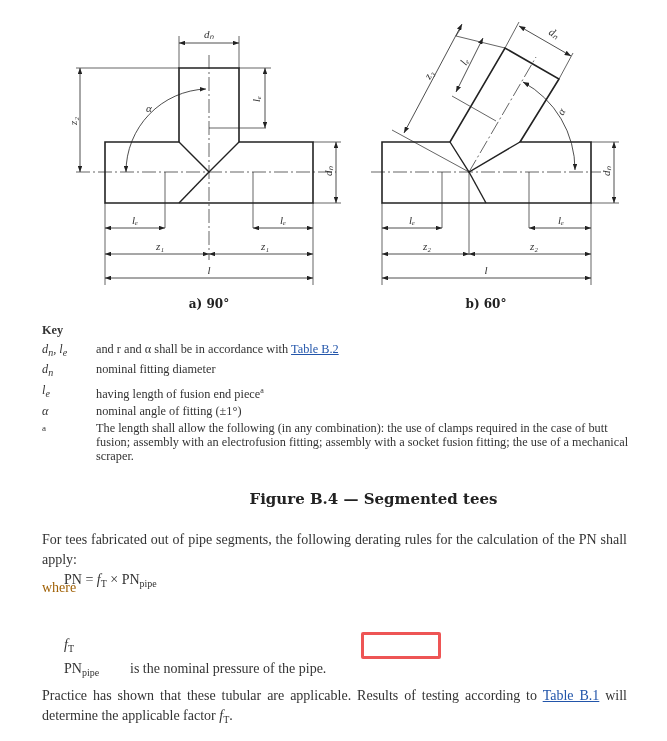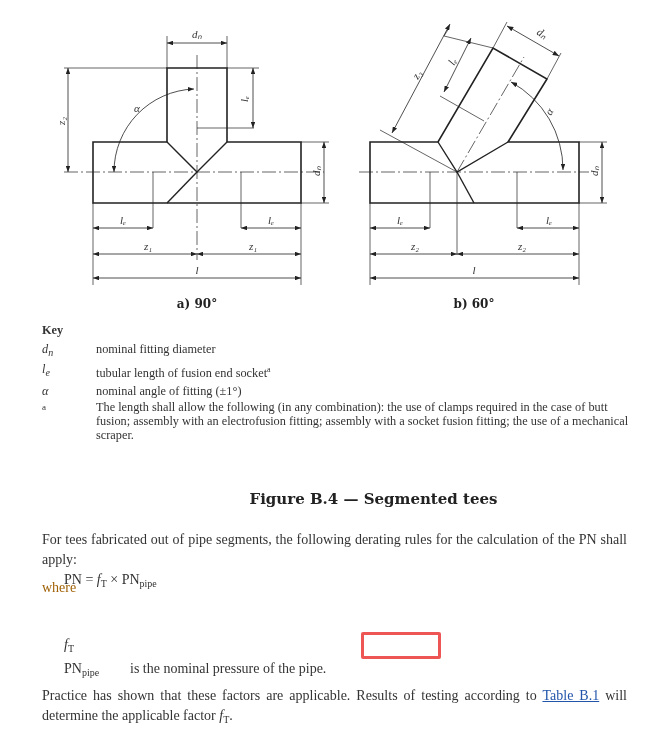--- a/index.html
+++ b/index.html
@@ -1,18 +1,18 @@
 <!DOCTYPE html>
 <html><head>
 <meta charset="utf-8">
 <style>
   html, body { margin:0; padding:0; background:#ffffff; }
   body { width:667px; height:741px; position:relative; overflow:hidden;
          font-family:"DejaVu Serif", "Liberation Serif", serif; color:#2b2b2b; }
-  .fig { position:absolute; left:4px; top:0; width:565px; height:320px; }
+  .fig { position:absolute; left:16px; top:0; width:565px; height:320px; }
   .fig svg { position:absolute; left:0; top:0; }
   .lbl { font-family:"Liberation Serif", serif; font-style:italic; font-size:11px; fill:#333; }
   .sub { font-family:"DejaVu Serif", serif; font-weight:bold; font-size:12px; fill:#222; }
   .key { position:absolute; left:42px; top:322px; width:600px; font-family:"Liberation Serif", serif; font-size:12.3px; line-height:17.5px; color:#333; }
   .key-title { font-weight:bold; margin-bottom:1px; }
   .key-row { display:flex; }
   .key-sym { width:54px; font-style:italic; flex:none; }
   .key-txt { flex:1; }
   .key-note { line-height:14px; }
   a.link { color:#2255aa; text-decoration:underline; }
@@ -136,26 +136,30 @@
   <text class="lbl" x="411" y="250" text-anchor="middle">z₂</text>
   <text class="lbl" x="518" y="250" text-anchor="middle">z₂</text>
   <text class="lbl" x="470" y="274" text-anchor="middle">l</text>
   <text class="sub" x="470" y="308" text-anchor="middle">b)  60°</text>
 </svg>
 </div>
 
 <div class="key">
   <div class="key-title">Key</div>
   <div class="key-row">
+    <span class="key-sym">d<sub>n</sub>, l<sub>e</sub></span>
+    <span class="key-txt"><span>and r and α shall be in accordance with </span><a class="link" href="#">Table B.2</a></span>
+  </div>
+  <div class="key-row">
     <span class="key-sym">d<sub>n</sub></span>
     <span class="key-txt">nominal fitting diameter</span>
   </div>
   <div class="key-row">
     <span class="key-sym">l<sub>e</sub></span>
-    <span class="key-txt"><span>tubular length of fusion end socket</span><sup style="font-size:8px">a</sup></span>
+    <span class="key-txt"><span>having length of fusion end piece</span><sup style="font-size:8px">a</sup></span>
   </div>
   <div class="key-row">
     <span class="key-sym">α</span>
     <span class="key-txt">nominal angle of fitting (±1°)</span>
   </div>
   <div class="key-row key-note">
     <span class="key-sym" style="font-style:normal;font-size:9px">a</span>
     <span class="key-txt">The length shall allow the following (in any combination): the use of clamps required in the case of butt fusion; assembly with an electrofusion fitting; assembly with a socket fusion fitting; the use of a mechanical scraper.</span>
   </div>
 </div>
@@ -174,14 +178,14 @@
   <span class="def-sym"><i>f</i><sub>T</sub></span>
 </div>
 <div class="def d2">
   <span class="def-sym"><span>PN</span><sub>pipe</sub></span>
   <span>is the nominal pressure of the pipe.</span>
 </div>
 
 <div class="hl"></div>
 
 <div class="body-text p2">
-  <span>Practice has shown that these factors are applicable. Results of testing according to </span><a class="link" href="#">Table B.1</a><span> will determine the applicable factor </span><i>f</i><sub>T</sub><span>.</span>
+  <span>Practice has shown that these tubular are applicable. Results of testing according to </span><a class="link" href="#">Table B.1</a><span> will determine the applicable factor </span><i>f</i><sub>T</sub><span>.</span>
 </div>
 
 </body></html>

